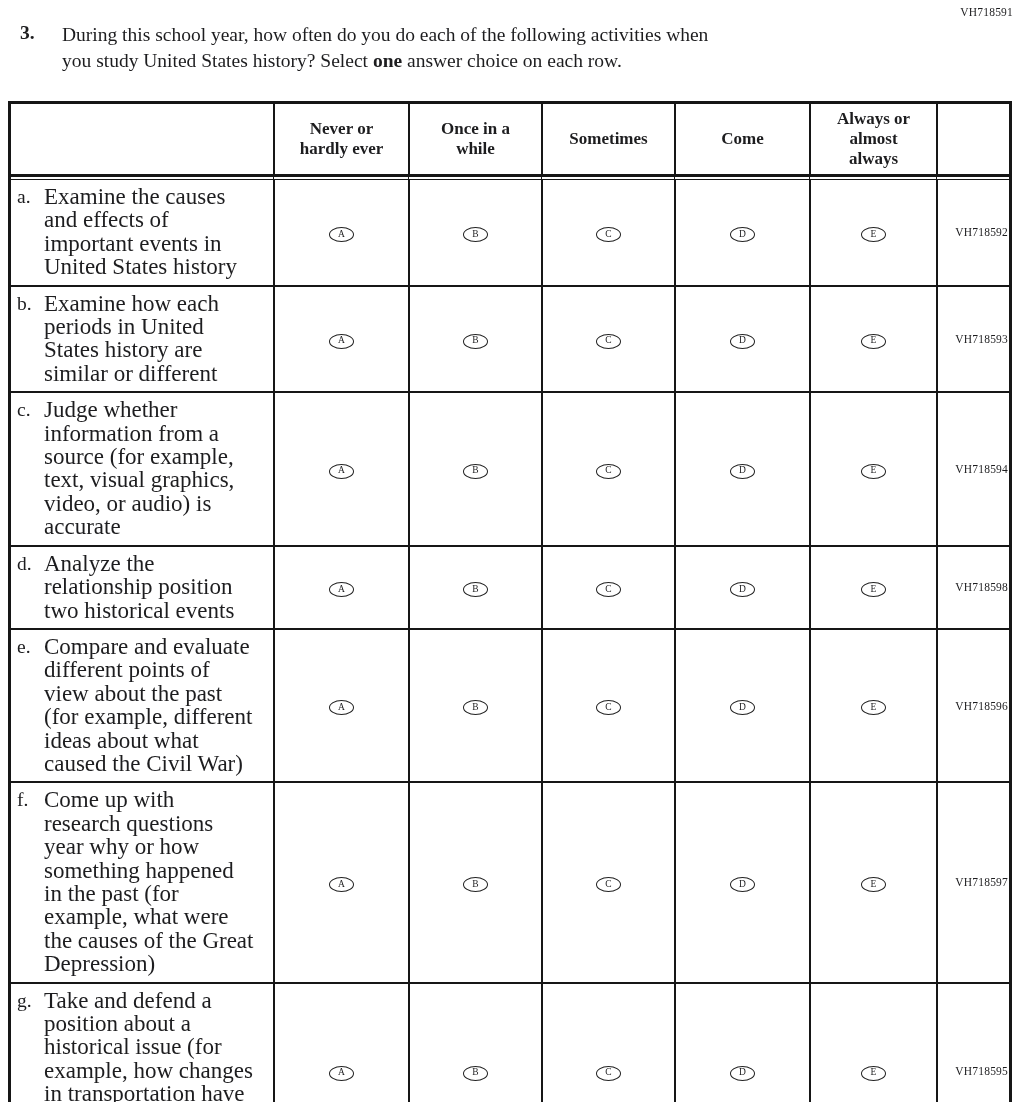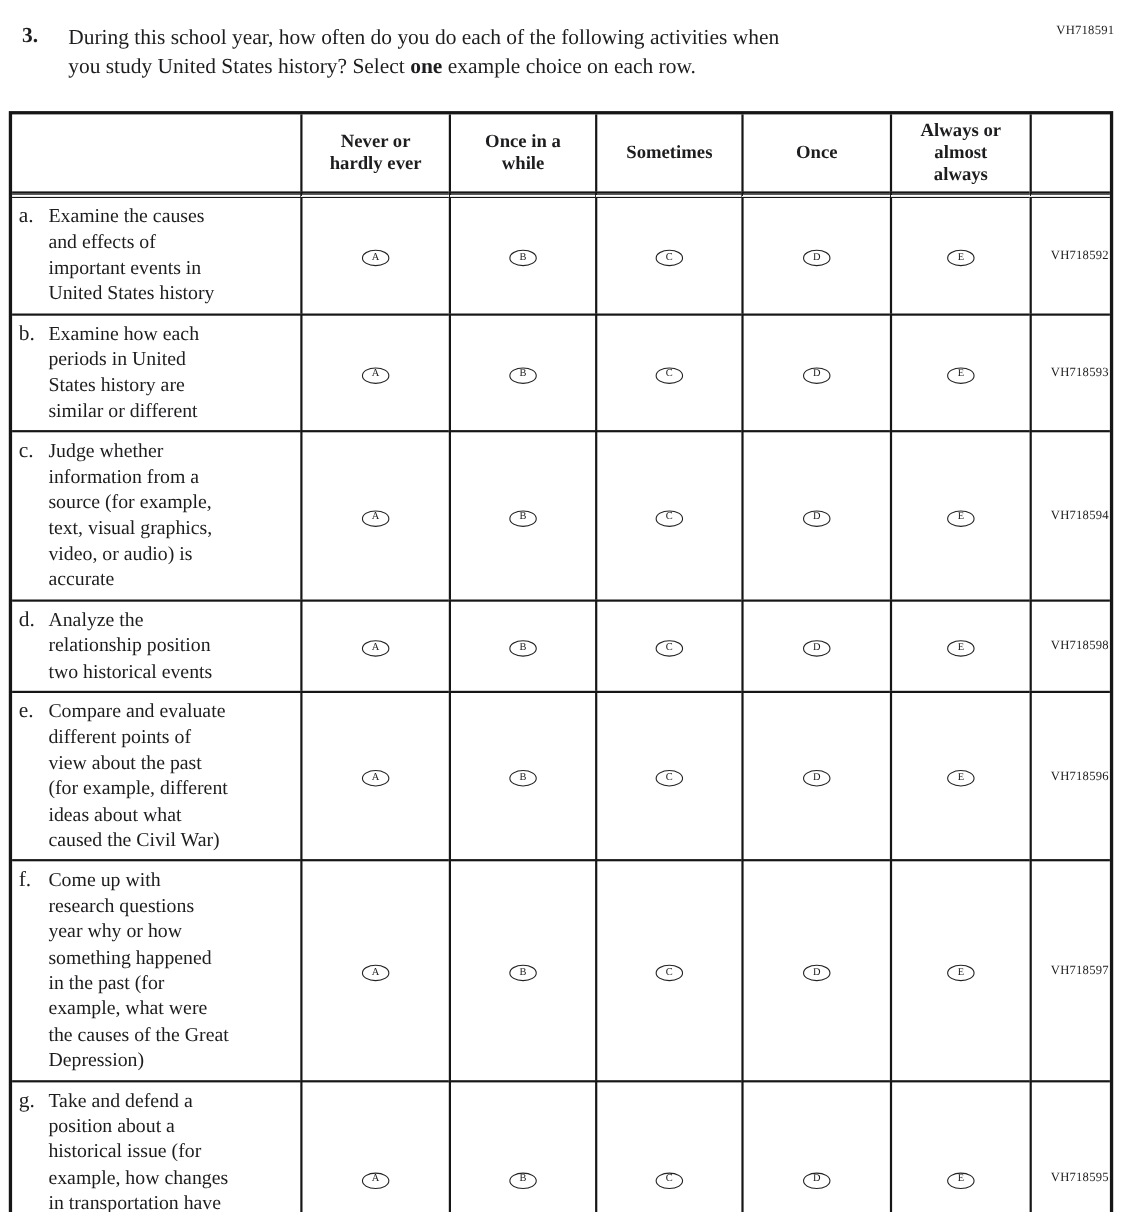--- a/index.html
+++ b/index.html
@@ -6,21 +6,21 @@
   html, body { margin: 0; padding: 0; }
   body {
     width: 1022px; height: 1102px;
     background: #ffffff;
     font-family: "Liberation Serif", "DejaVu Serif", serif;
     color: #1d1d1f;
     position: relative;
     overflow: hidden;
   }
   .form-code-top {
-    position: absolute; top: 22px; right: 9px;
+    position: absolute; top: 6px; right: 9px;
     font-size: 11.5px; letter-spacing: 0.2px;
   }
   .question-block {
     display: flex;
     margin: 22px 0 0 20px;
     width: 900px;
   }
   .q-number {
     font-weight: bold;
     font-size: 19.5px;
@@ -65,21 +65,21 @@
   }
   .label-inner { display: flex; }
   .row-letter {
     flex: 0 0 33px;
     padding-left: 6px;
     font-size: 19.5px;
     line-height: 23.4px;
   }
   .row-text {
     flex: 1;
-    font-size: 18px;
+    font-size: 23px;
     line-height: 23.4px;
     white-space: pre-line;
   }
   td.option-cell {
     text-align: center;
     vertical-align: middle;
     padding: 2px;
   }
   .bubble {
     display: inline-flex;
@@ -104,21 +104,21 @@
   }
 </style>
 </head>
 <body>
 
 <div class="form-code-top">VH718591</div>
 
 <div class="question-block">
   <div class="q-number">3.</div>
   <div class="q-text"><span>During this school year, how often do you do each of the following activities when</span><br>
-    <span>you study United States history? Select </span><b>one</b><span> example choice on each row.</span>
+    <span>you study United States history? Select </span><b>one</b><span> answer choice on each row.</span>
   </div>
 </div>
 
 <table class="response-grid">
   <colgroup>
     <col style="width:262px">
       <col style="width:135px">
       <col style="width:133px">
     <col style="width:133px">
       <col style="width:135px">
@@ -126,21 +126,21 @@
     <col style="width:73px">
   </colgroup>
   <thead>
     <tr>
       <th></th>
       <th>Never or
 hardly ever</th>
       <th>Once in a
 while</th>
       <th>Sometimes</th>
-      <th>Once</th>
+      <th>Come</th>
       <th>Always or
 almost
 always</th>
       <th></th>
     </tr>
   </thead>
   <tbody>
     <tr class="sep-row">
       <td></td>
         <td></td>

